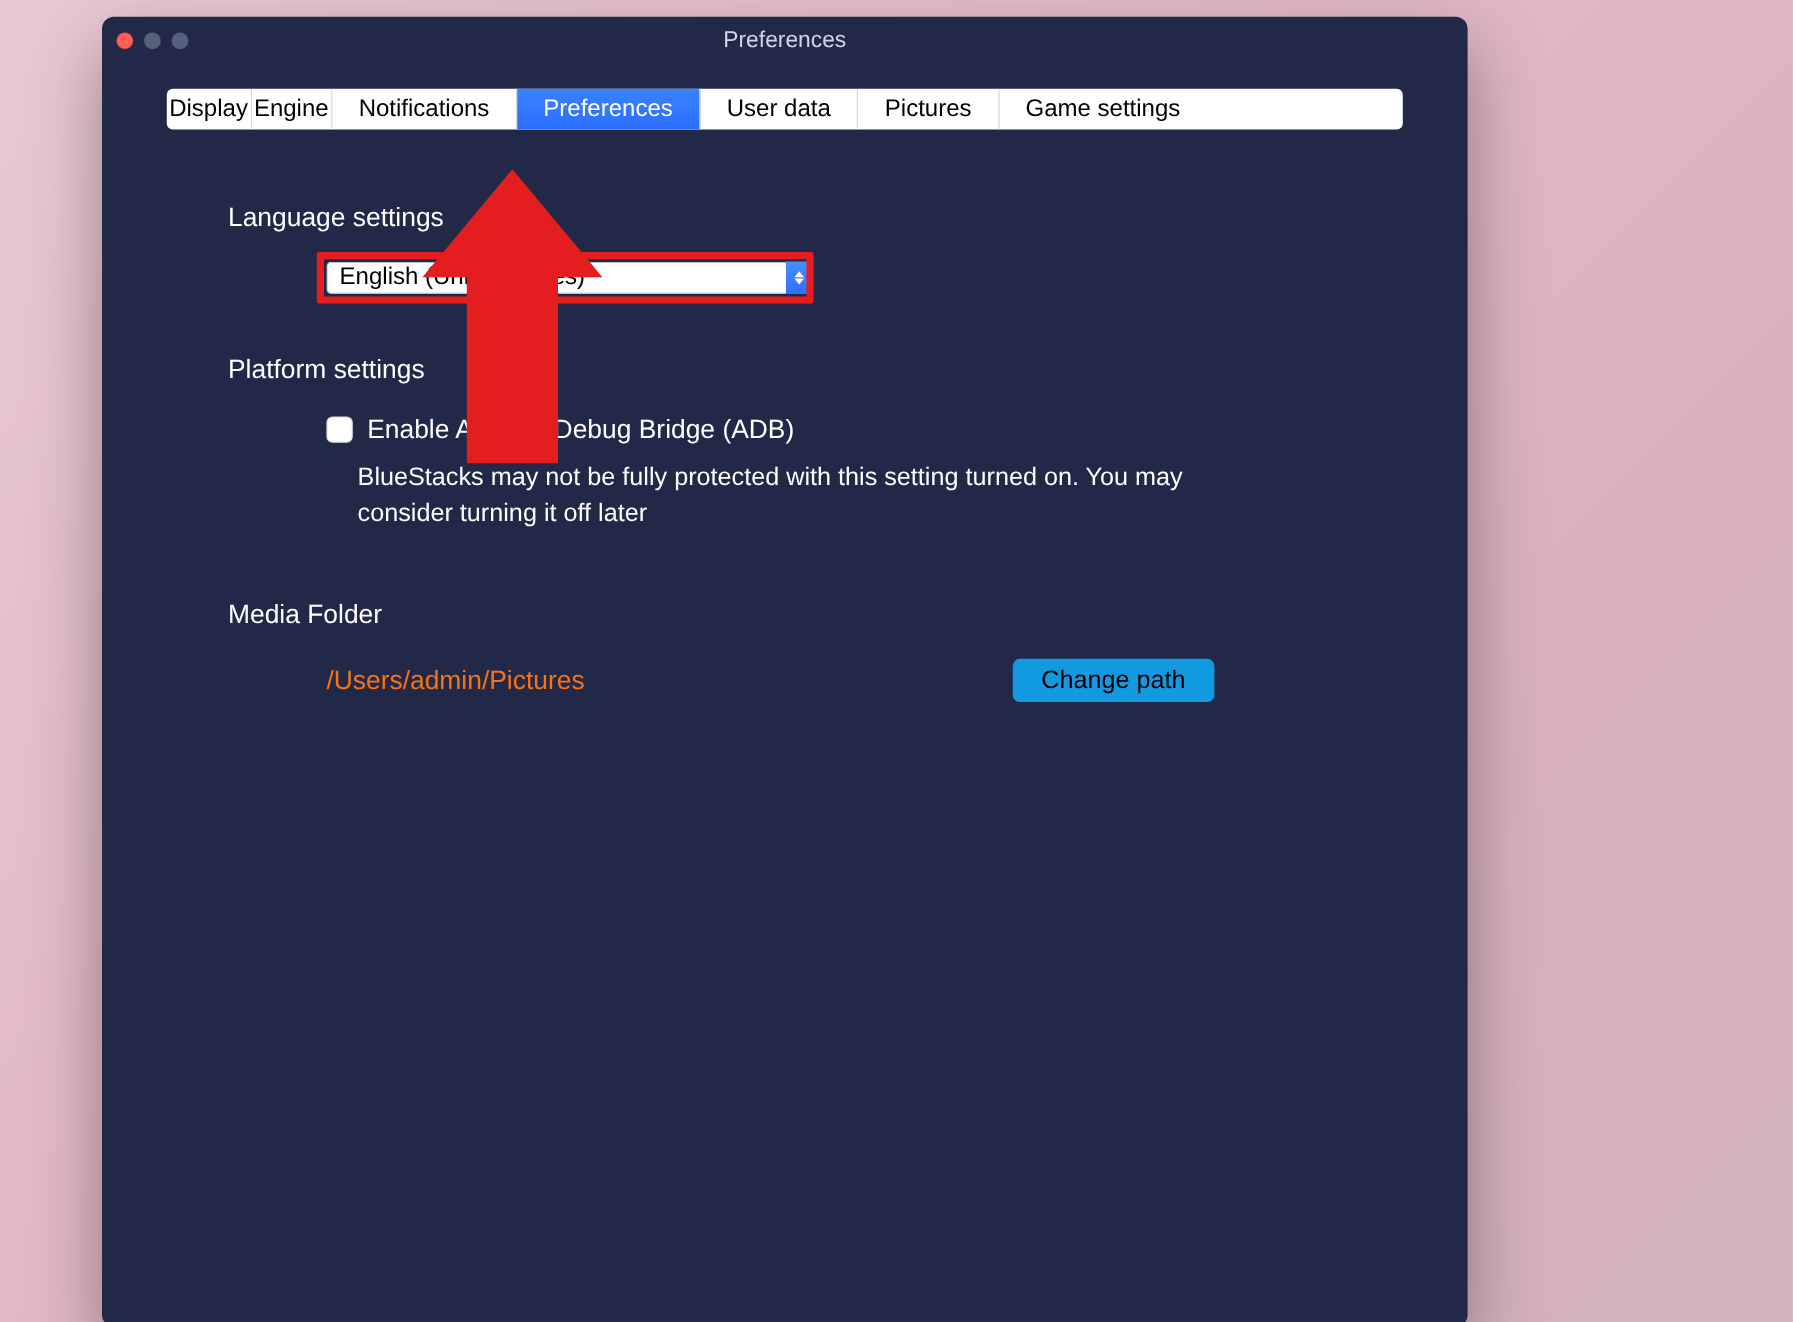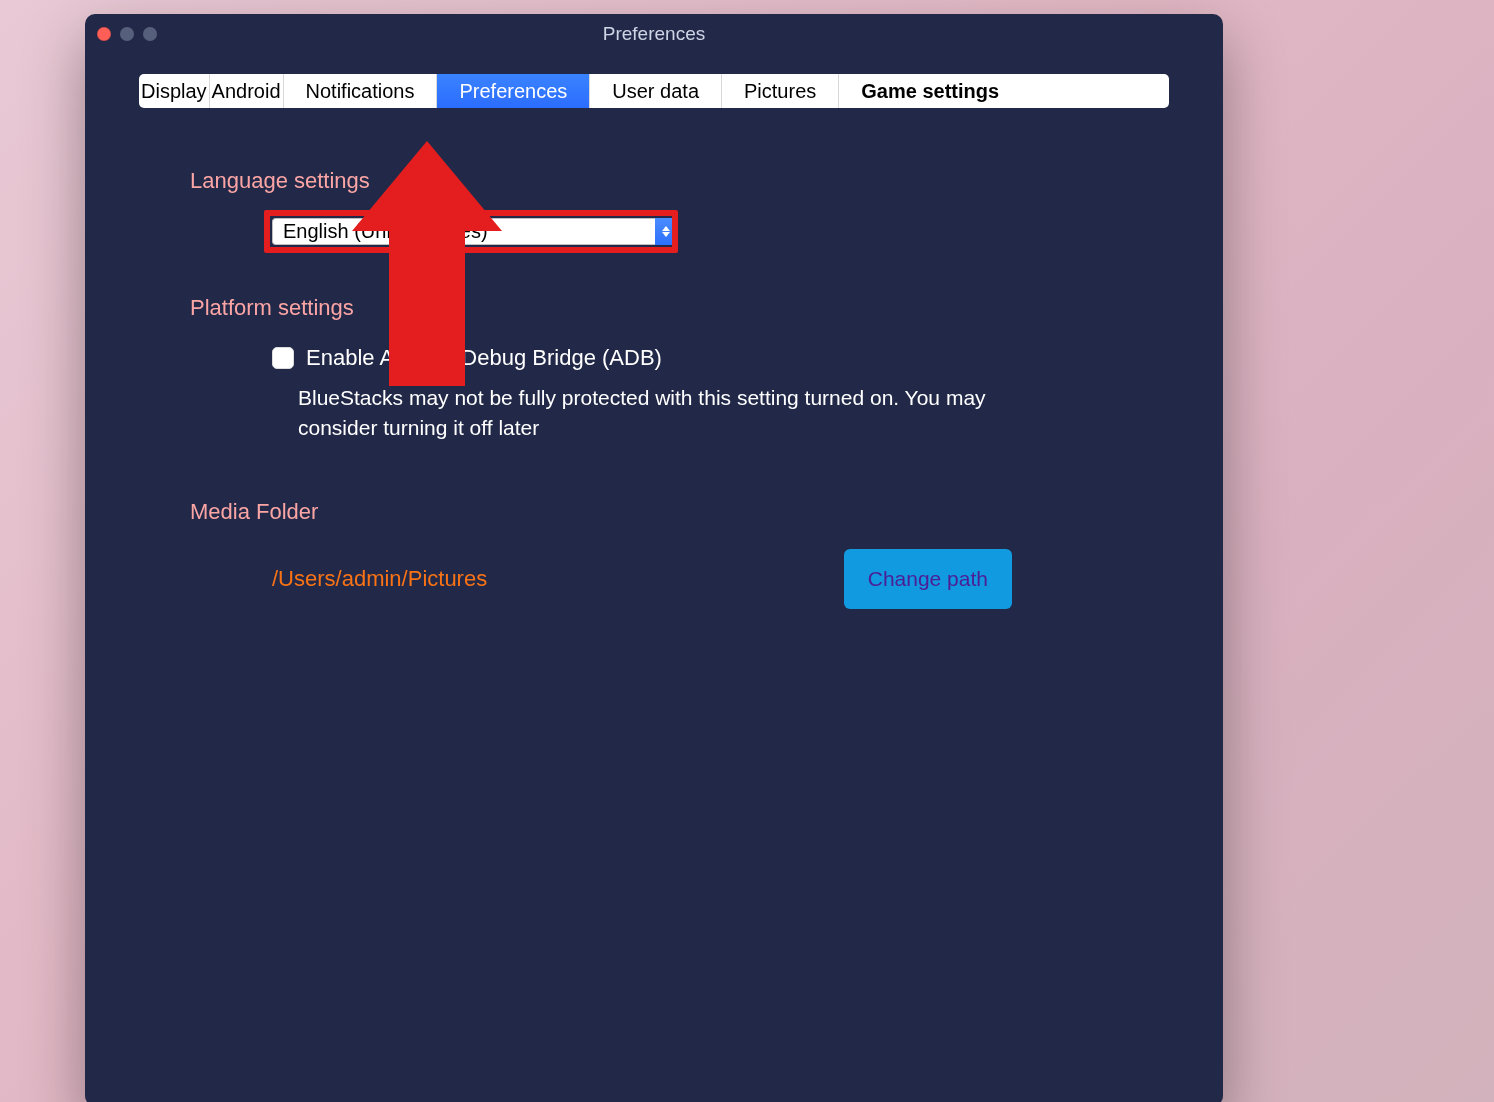--- a/index.html
+++ b/index.html
@@ -68,35 +68,35 @@
     align-items: center;
     justify-content: center;
     color: #000;
     font-size: 20px;
     border-right: 1px solid #d8d8d8;
     cursor: pointer;
     user-select: none;
     white-space: nowrap;
   }
   .tab:first-child { padding-left: 20px; }
-  .tab:last-child  { border-right: none; font-weight: bold; }
+  .tab:last-child  { border-right: none; }
   .tab.active {
     background: linear-gradient(#3a83ff,#2b6dff);
     color: #fff;
   }
   .tab.small-gap { padding: 0 2px; }
 
   
   .content {
     padding: 60px 105px 0 105px;
     color: #fff;
     position: relative;
   }
   .section-label {
-    color: #fca5a5;
+    color: #ffffff;
     font-size: 22px;
     font-weight: 400;
     margin-bottom: 24px;
   }
 
   
   .lang-row { position: relative; margin-bottom: 50px; margin-left: 82px; }
   .lang-highlight {
     position: absolute;
     left: -8px; top: -8px;
@@ -165,23 +165,23 @@
     align-items:center;
     justify-content:space-between;
     max-width:740px;
   }
   .path{
     color:#f97316;
     font-size:22px;
   }
   .change-btn{
     background:#119adf;
-    color:#4c1d95;
+    color:#000000;
     font-size:21px;
-    padding:18px 24px;
+    padding:6px 24px;
     border:none;
     border-radius:6px;
     cursor:pointer;
   }
 
   
   .arrow-annot{
     position:absolute;
     left:297px;  
     top:33px;
@@ -204,21 +204,21 @@
       <div class="traffic-light tl-max"></div>
     </div>
     <div class="title">Preferences</div>
   </div>
 
   <div class="tabbar">
     <div class="tab small-gap">
         <span>Display</span>
       </div>
     <div class="tab small-gap">
-        <span>Android</span>
+        <span>Engine</span>
       </div>
     <div class="tab">
         <span>Notifications</span>
       </div>
     <div class="tab active">
         <span>Preferences</span>
       </div>
     <div class="tab">
         <span>User data</span>
       </div>

